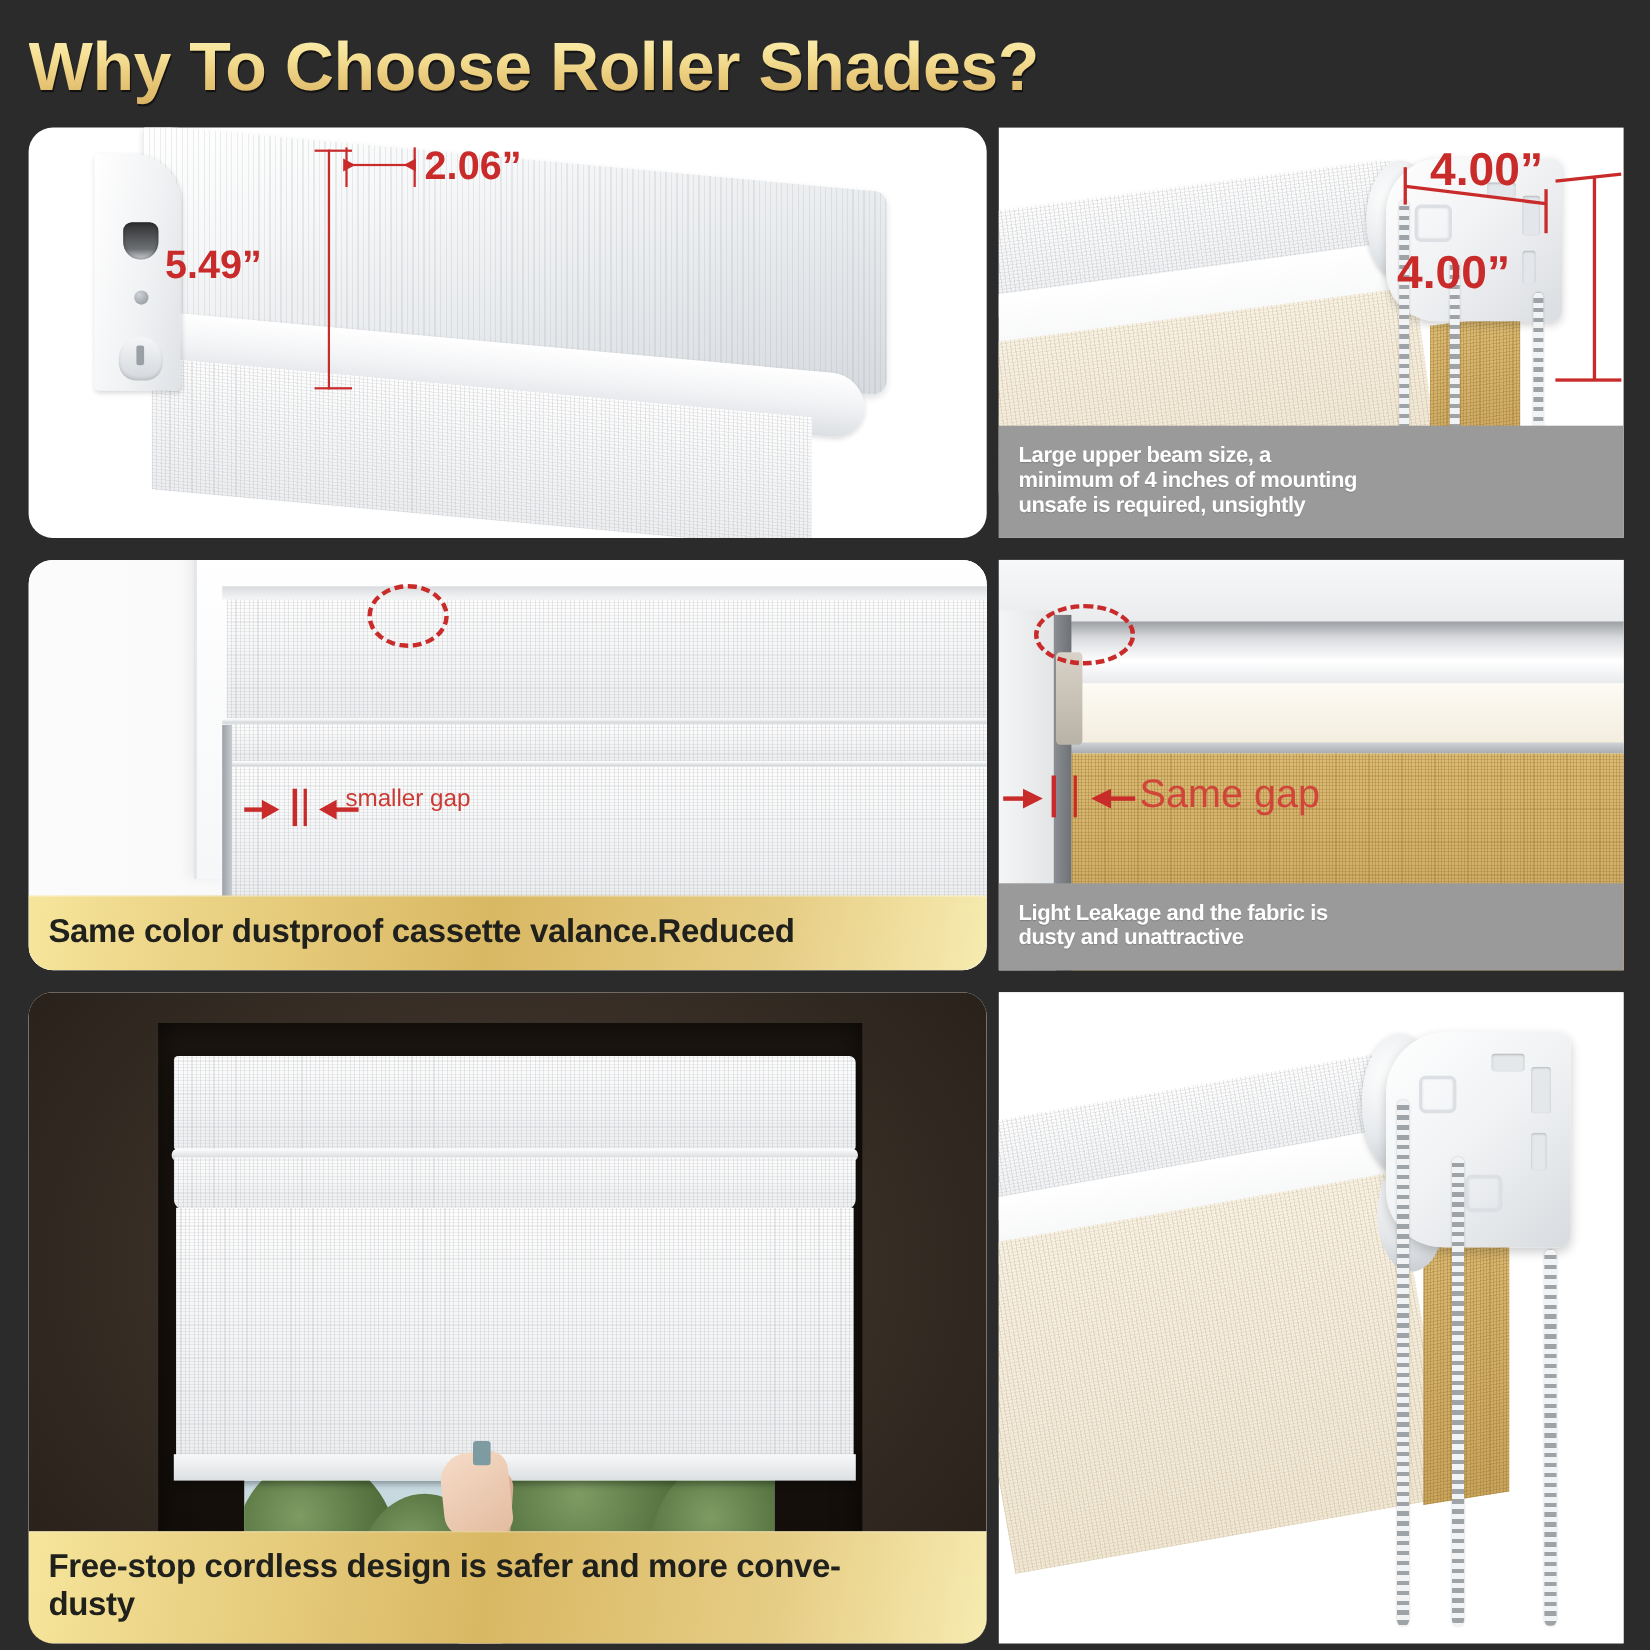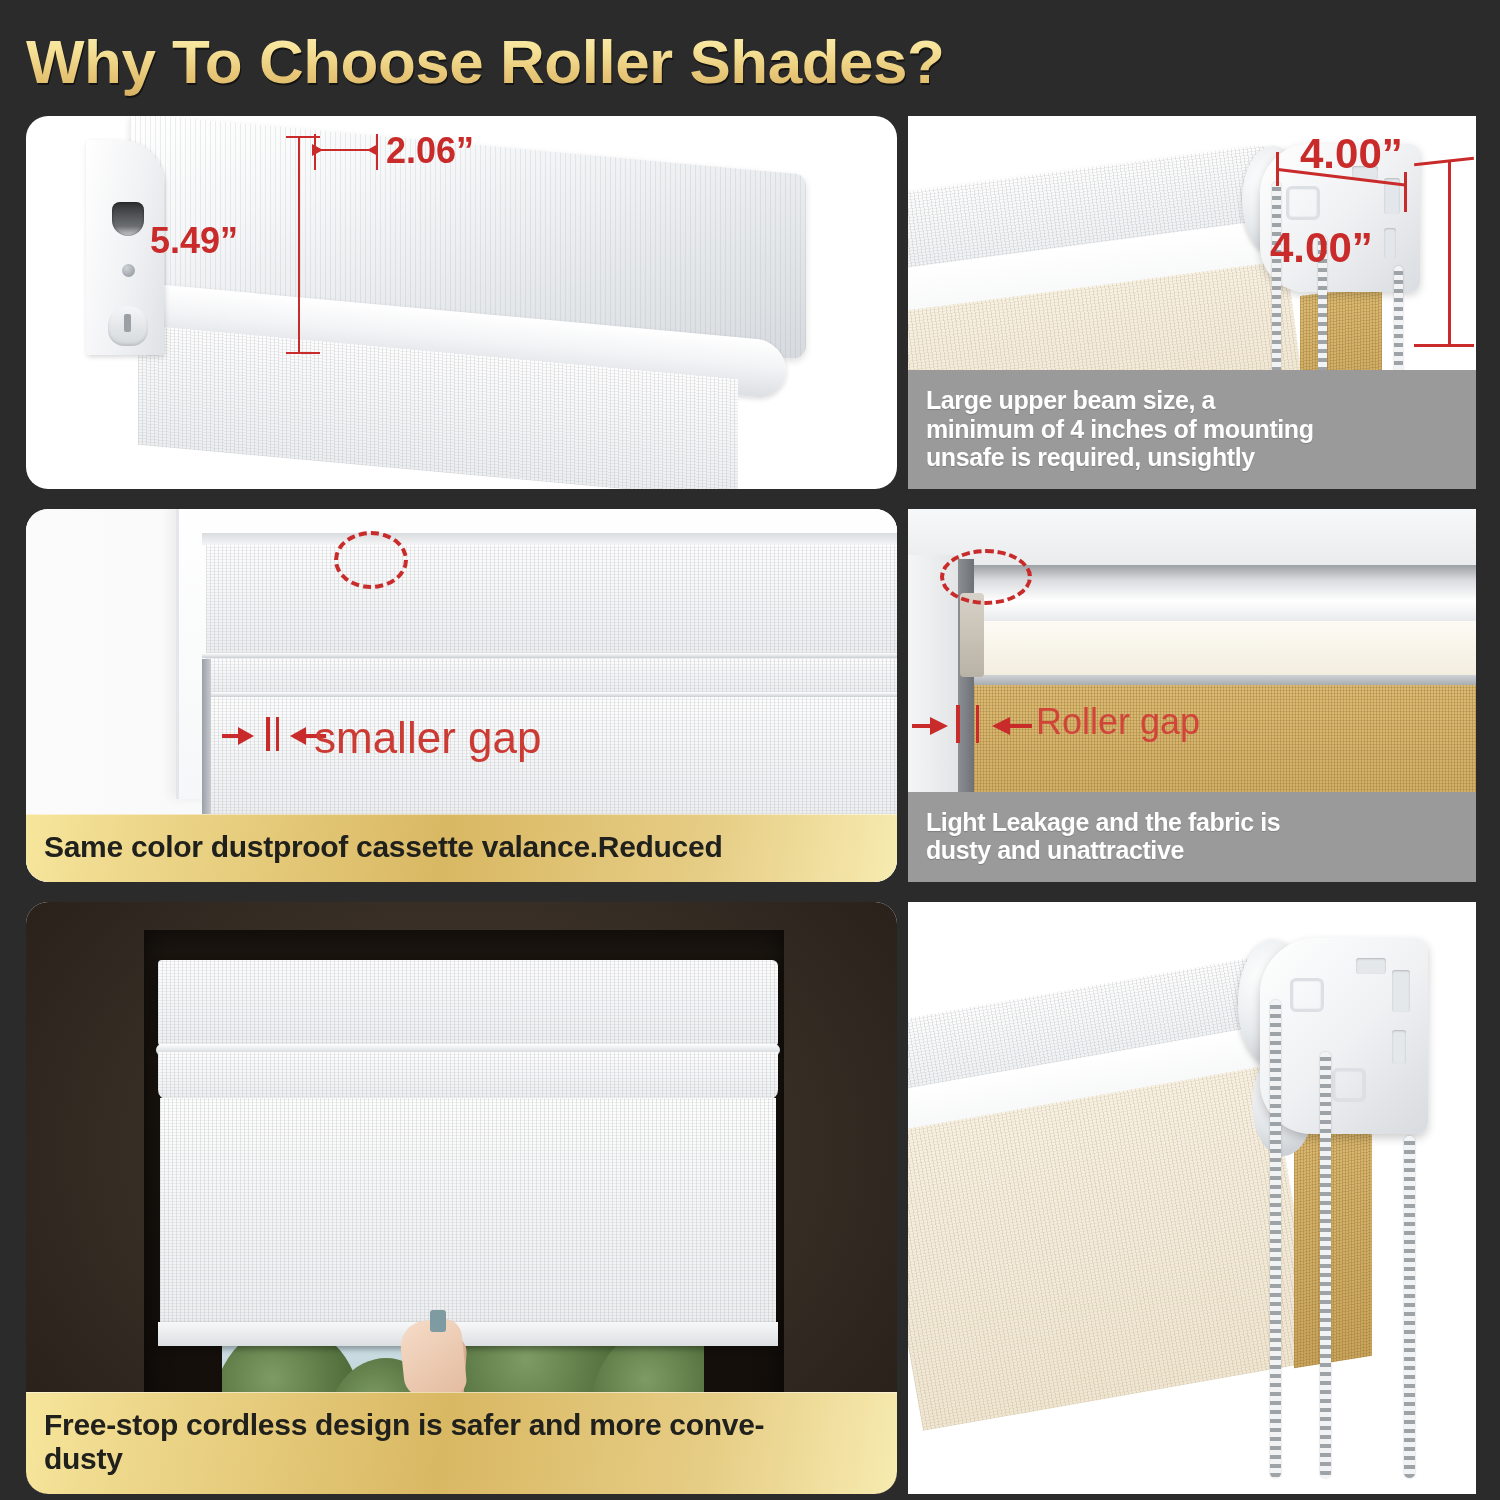--- a/index.html
+++ b/index.html
@@ -44,21 +44,21 @@
     font-weight:bold; line-height:1.13; z-index:30;
   }
   .cap.gold{
     background:linear-gradient(100deg,#f6e69c 0%,#eed88c 12%,#d9b863 48%,#e6cd85 78%,#f7ebb0 100%);
     color:#20201c; border-radius:0 0 22px 22px;
     font-size:30px; letter-spacing:-0.3px;
     box-shadow:inset 0 1px 0 rgba(255,255,255,.5);
   }
   .cap.grey{
     background:#9a9a9a; color:#fff; border-radius:0;
-    font-size:25px; letter-spacing:-0.4px;
+    font-size:20px; letter-spacing:-0.4px;
     text-shadow:0 1px 1px rgba(0,0,0,.18);
   }
   .cap .ln{ display:block; }
 
   
   .fab-white{
     background:
       repeating-linear-gradient(90deg, rgba(170,172,176,.26) 0 1px, rgba(0,0,0,0) 1px 4px),
       repeating-linear-gradient(0deg, rgba(150,152,158,.14) 0 1px, rgba(0,0,0,0) 1px 3px),
       linear-gradient(180deg,#fdfdfd,#eceef0);
@@ -435,21 +435,21 @@
       <div style="position:absolute; left:176px; top:150px; width:9px; height:160px; background:linear-gradient(90deg,#9aa0a6,#c8ccd1);"></div>
 
       <div class="circle-dash" style="left:308px; top:22px; width:74px; height:58px;"></div>
 
       <div class="arrow-r" style="left:212px; top:218px; border-top-width:9px; border-bottom-width:9px; border-left-width:16px;"></div>
       <div class="dim" style="left:196px; top:225px; width:22px; height:4px;"></div>
       <div class="dim" style="left:240px; top:208px; width:4px; height:34px;"></div>
       <div class="dim" style="left:250px; top:208px; width:3px; height:34px;"></div>
       <div class="arrow-l" style="left:264px; top:218px; border-top-width:9px; border-bottom-width:9px; border-right-width:16px;"></div>
       <div class="dim" style="left:278px; top:225px; width:22px; height:4px;"></div>
-      <div class="dimtxt" style="left:288px; top:204px; font-size:44px; font-weight:normal; color:#cc3b33;">smaller gap</div>
+      <div class="dimtxt" style="left:288px; top:204px; font-size:22px; font-weight:normal; color:#cc3b33;">smaller gap</div>
     </div>
 
     <div class="cap gold">
       <span class="ln">Same color dustproof cassette valance.Reduced</span>
     </div>
   </div>
 
   <div class="panel bad c-right r2">
     <div class="photo">
       <div class="p4-bg"></div>
@@ -463,21 +463,21 @@
       <div class="p4-mech"></div>
 
       <div class="circle-dash" style="left:32px; top:40px; width:92px; height:56px;"></div>
 
       <div class="arrow-r" style="left:22px; top:208px; border-top-width:9px; border-bottom-width:9px; border-left-width:18px;"></div>
       <div class="dim" style="left:4px; top:215px; width:24px; height:4px;"></div>
       <div class="dim" style="left:48px; top:196px; width:4px; height:38px;"></div>
       <div class="dim" style="left:68px; top:196px; width:3px; height:38px;"></div>
       <div class="arrow-l" style="left:84px; top:208px; border-top-width:9px; border-bottom-width:9px; border-right-width:18px;"></div>
       <div class="dim" style="left:100px; top:215px; width:24px; height:4px;"></div>
-      <div class="dimtxt" style="left:128px; top:192px; font-size:36px; font-weight:normal; color:#d0443a;">Roller gap</div>
+      <div class="dimtxt" style="left:128px; top:192px; font-size:36px; font-weight:normal; color:#d0443a;">Same gap</div>
     </div>
 
     <div class="cap grey">
       <span class="ln">Light Leakage and the fabric is</span>
       <span class="ln">dusty and unattractive</span>
     </div>
   </div>
 
   <div class="panel good c-left r3">
     <div class="photo">

